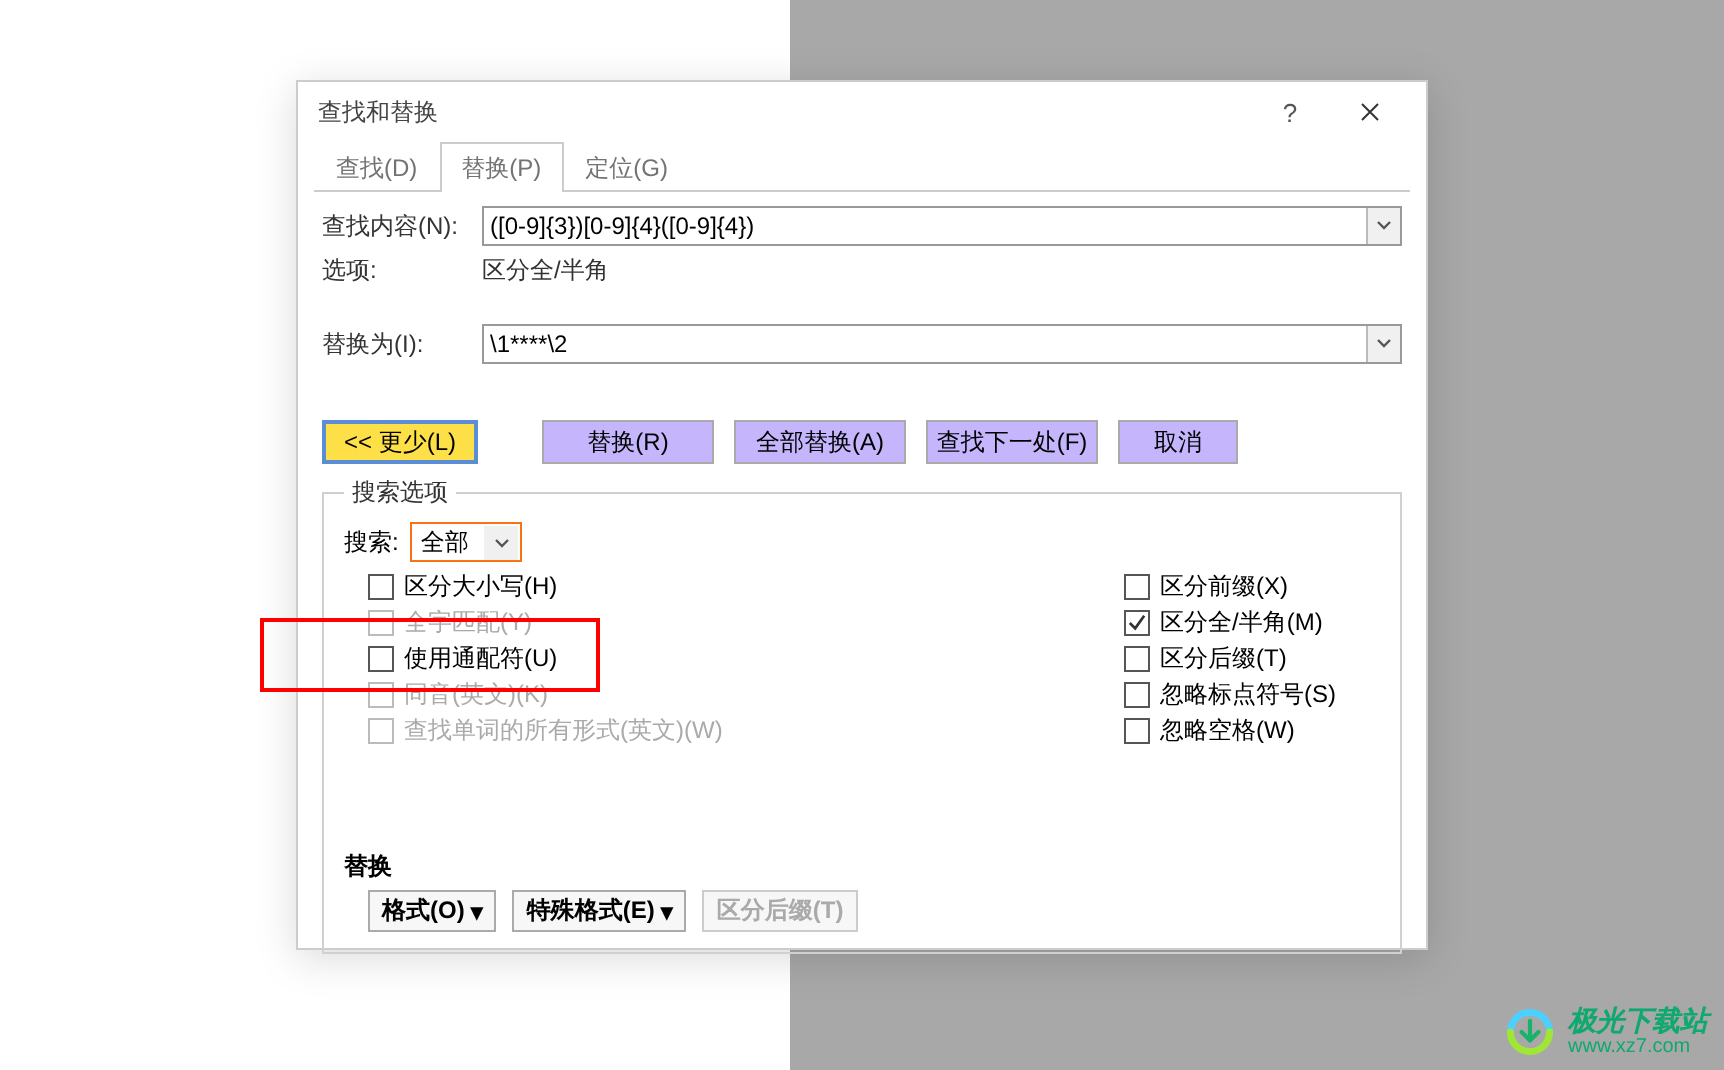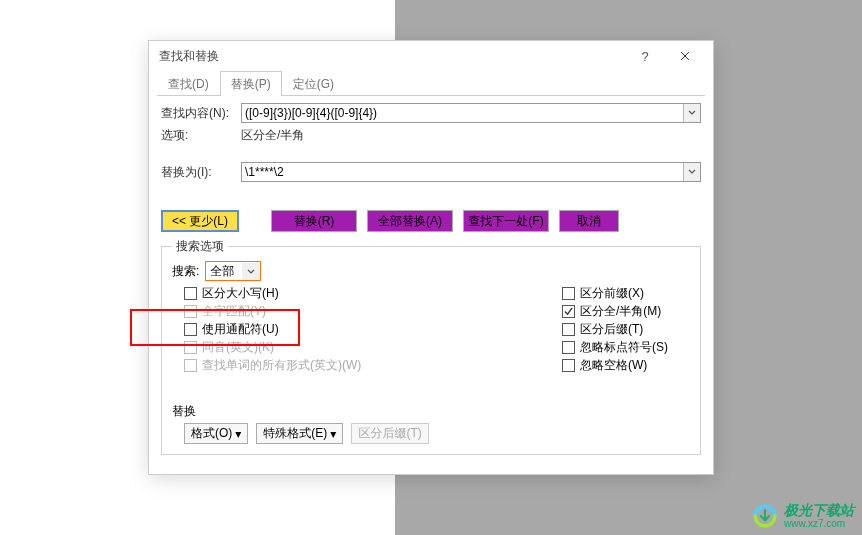--- a/index.html
+++ b/index.html
@@ -87,21 +87,21 @@
 .less-btn {
   width: 78px; height: 22px;
   border: 2px solid #5b8dd6;
   background: #fde047;
   display: flex; align-items: center; justify-content: center;
   margin-right: 32px;
 }
 .btn {
   width: 86px; height: 22px;
   border: 1px solid #aaa;
-  background: #a21caf;
+  background: #c4b5fd;
   display: flex; align-items: center; justify-content: center;
   margin-right: 10px;
 }
 .btn:last-child { margin-right: 0; }
 
 fieldset {
   border: 1px solid #d0d0d0;
   margin-top: 3px;
   padding: 6px 10px 10px 10px;
 }
@@ -144,21 +144,22 @@
 
 .red-highlight {
   position: absolute;
   left: 130px; top: 309px;
   width: 170px; height: 37px;
   border: 2px solid #ff0000;
   pointer-events: none;
 }
 
 .replace-section {
-  margin-top: 28px;
+  margin-top: 50px;
+  font-weight: bold;
 }
 .replace-section .sec-label { margin-bottom: 3px; }
 .replace-btns { display: flex; padding-left: 12px; }
 .replace-btns .btn2 {
   height: 21px;
   border: 1px solid #aaa;
   background: #f7f7f7;
   display: flex; align-items: center; justify-content: center;
   margin-right: 8px;
   padding: 0 6px;

